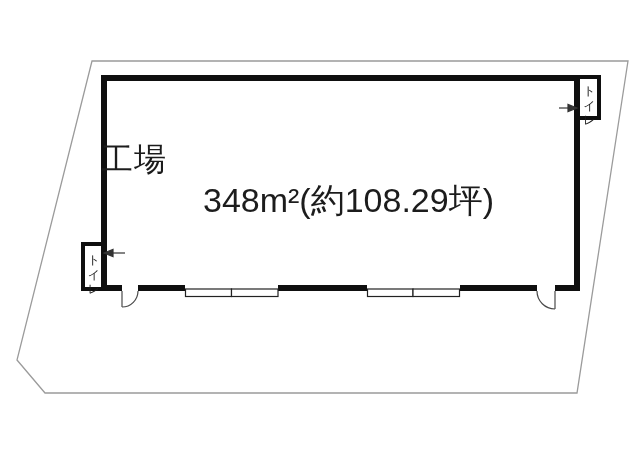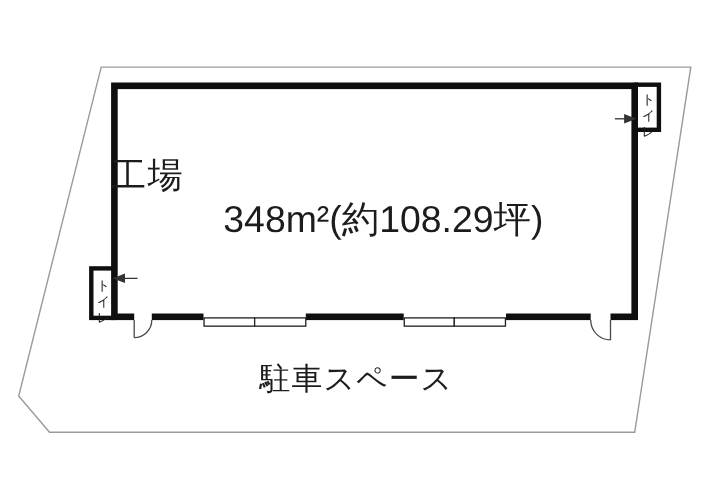--- a/index.html
+++ b/index.html
@@ -115,19 +115,18 @@
     <g stroke="#333333" fill="#333333" stroke-width="1.2">
       <line x1="559" y1="108" x2="575" y2="108"></line>
       <polygon points="577,108 568,104.5 568,111.5"></polygon>
     </g>
   </svg>
 
   <div class="label room-label">工場</div>
 
   <div class="label area-label">348m²(約108.29坪)</div>
 
-  <div class="label parking-label">駐車スペース</div>
 
   <div class="label toilet-label top-right">トイレ</div>
 
   <div class="label toilet-label bottom-left">トイレ</div>
 
 </div>
 
 </body></html>

